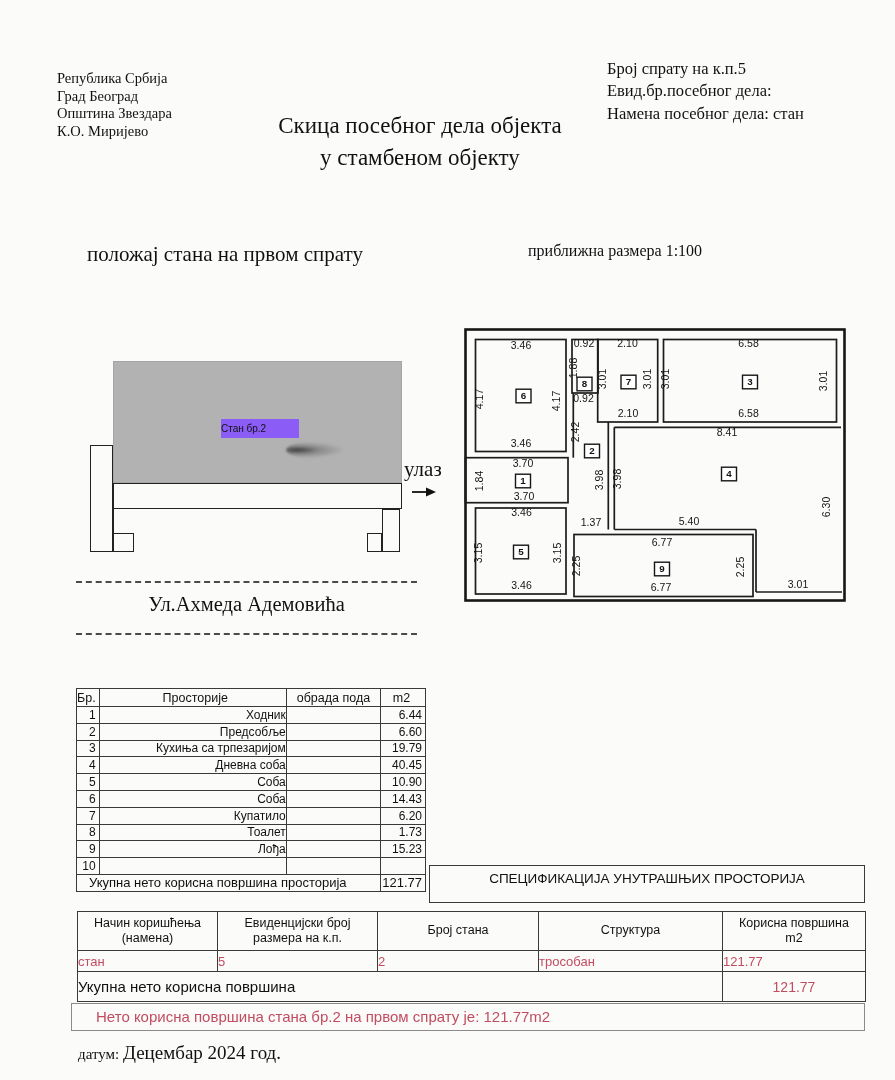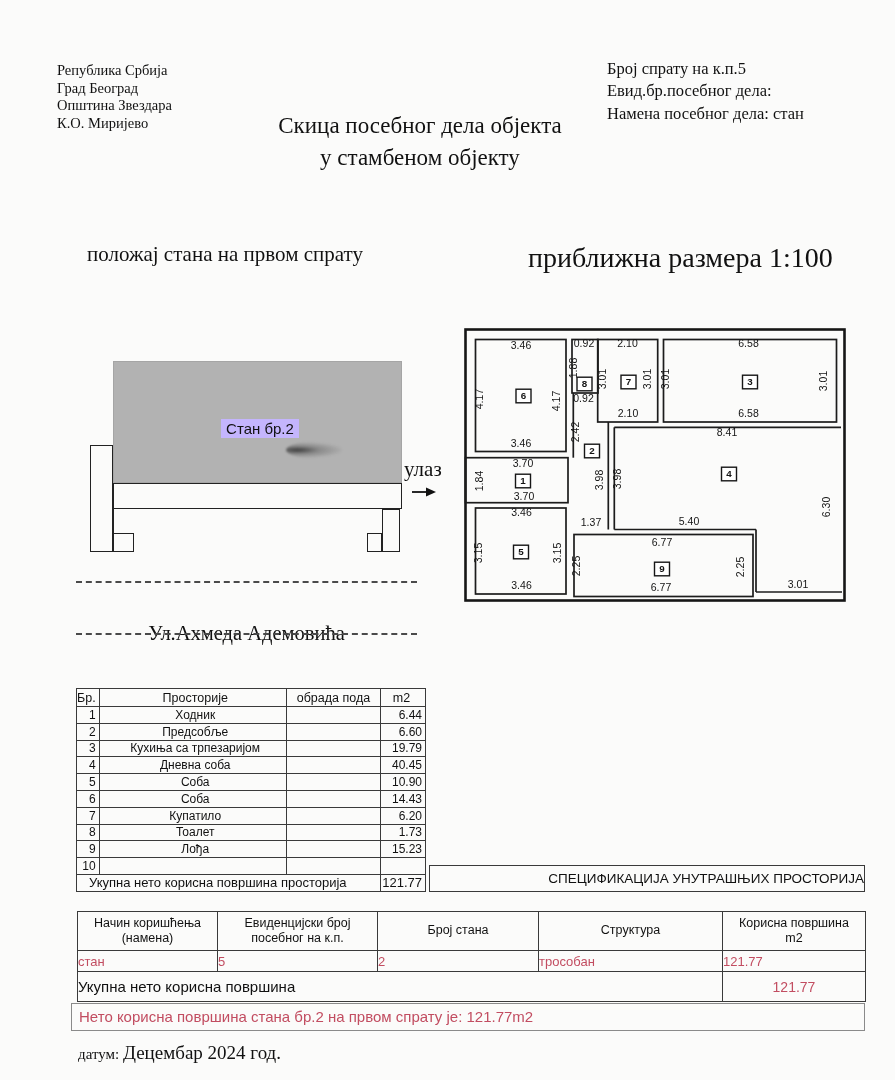--- a/index.html
+++ b/index.html
@@ -1,75 +1,75 @@
 <!DOCTYPE html>
 <html><head>
 <meta charset="utf-8">
 <style>
   html,body{margin:0;padding:0;}
   #page{position:relative;width:895px;height:1080px;background:#fbfbfa;overflow:hidden;
         font-family:"Liberation Serif", serif;color:#111;}
   .abs{position:absolute;}
   
-  .authority{left:57px;top:62px;font-size:14.5px;line-height:17.6px;}
+  .authority{left:57px;top:70px;font-size:14.5px;line-height:17.6px;}
   .doc-title{left:225px;top:110px;width:390px;text-align:center;font-size:23px;line-height:32px;}
   .meta{left:607px;top:58px;font-size:16.5px;line-height:22.4px;}
   .sub-left{left:87px;top:242px;font-size:21px;font-family:Liberation Serif, serif;}
-  .sub-right{left:528px;top:242px;font-size:28px;}
+  .sub-right{left:528px;top:242px;font-size:16px;}
   
   #posmap{left:88px;top:358px;width:320px;height:200px;}
   #posmap .pm{position:absolute;box-sizing:border-box;}
   .gray-block{left:24.7px;top:3px;width:289.6px;height:122.3px;background:#b2b2b2;border:1px solid #a5a5a5;}
-  .apt-label{left:133px;top:61px;width:78px;height:19px;background:#c4b5fd;text-align:center;
-             font-family:"Liberation Sans",sans-serif;font-size:15px;line-height:19px;}
+  .apt-label{left:133px;top:61px;width:78px;height:19px;background:#8b5cf6;
+             font-family:"Liberation Sans",sans-serif;font-size:10px;line-height:19px;}
   .smudge{left:198px;top:84px;width:56px;height:16px;background:radial-gradient(ellipse at 20% 50%, rgba(40,40,40,.85), rgba(90,90,90,.45) 35%, rgba(150,150,150,0) 75%);filter:blur(1px);border-radius:50%;}
   .outl{border:1.6px solid #222;background:transparent;}
   .strip{left:24.7px;top:125.3px;width:289.6px;height:25.7px;}
   .ltall{left:2px;top:87px;width:22.7px;height:106.7px;}
   .lsq{left:24.7px;top:174.7px;width:21.6px;height:19px;}
   .rsq{left:278.7px;top:174.7px;width:15.6px;height:19px;}
   .rtall{left:294.3px;top:151px;width:17.7px;height:42.7px;}
   .lconn{left:24.7px;top:151px;width:0px;height:24px;border-left:1.6px solid #222;}
   .ulaz{left:404px;top:457px;font-size:21px;}
   .ulaz-arrow{left:411px;top:484px;}
   .dash{width:341px;border-top:2px dashed #4a4a4a;height:0;}
   .dash1{left:76px;top:581px;}
   .dash2{left:76px;top:633px;}
-  .street{left:76px;top:622px;width:341px;text-align:center;font-size:20.5px;}
+  .street{left:76px;top:593px;width:341px;text-align:center;font-size:20.5px;}
   
   #plan{left:463px;top:327px;}
   #plan .w{fill:none;stroke:#1c1c1c;stroke-width:1.7px;}
   #plan .w-outer{fill:none;stroke:#161616;stroke-width:2.6px;}
   #plan text{font-family:"Liberation Sans",sans-serif;font-size:10.5px;fill:#141414;}
   #plan text.rnum{font-size:9.8px;font-weight:bold;}
   #plan rect.nbox{fill:#fff;stroke:#161616;stroke-width:1.4px;}
   
   table{border-collapse:collapse;font-family:"Liberation Sans",sans-serif;padding-left:18px;}
   td,th{border:1px solid #3a3a3a;padding:0;font-weight:normal;}
   #rooms-table{left:76px;top:688px;}
   #rooms-table table{width:350px;font-size:12px;}
   #rooms-table th{height:17px;font-size:12.5px;}
   #rooms-table td{height:15.8px;}
   .c-num{width:18.5px;text-align:right;padding-right:3px;}
-  .c-name{width:191.5px;text-align:center;padding-left:5px;}
+  .c-name{width:191.5px;text-align:right;padding-left:5px;}
   .c-floor{width:98px;}
   .c-m2{width:41px;text-align:right;padding-right:3px;}
   .rooms-foot td{font-size:13px;height:16.5px;}
   .rooms-foot .lbl{text-align:left;padding-left:12px;}
-  #spec-title{left:429px;top:865px;width:436px;height:27px;border:1px solid #3a3a3a;box-sizing:border-box;
-              font-family:"Liberation Sans",sans-serif;font-size:13.5px;text-align:right;line-height:25px;}
+  #spec-title{left:429px;top:865px;width:436px;height:38px;border:1px solid #3a3a3a;box-sizing:border-box;
+              font-family:"Liberation Sans",sans-serif;font-size:13.5px;text-align:center;line-height:25px;}
   #spec-table{left:77px;top:911px;}
   #spec-table table{width:788px;table-layout:fixed;}
   #spec-table th{height:38px;font-size:12.5px;line-height:15.5px;text-align:center;}
   #spec-table td.val{height:20px;font-size:13px;}
   #spec-table .total-lbl{height:29px;font-size:15px;text-align:left;padding-right:14px;}
   #spec-table .total-val{font-size:14px;text-align:center;}
   .pink{color:#c24d61;}
   #red-note{left:71px;top:1003px;width:794px;height:28px;border:1px solid #8a8a8a;box-sizing:border-box;}
-  #red-note .t{font-family:"Liberation Sans",sans-serif;font-size:15px;padding:4px 0 0 7px;}
+  #red-note .t{font-family:"Liberation Sans",sans-serif;font-size:15px;padding:4px 0 0 7px;margin-left:17px;}
   #date-line{left:78px;top:1042px;font-size:15px;text-align:center;}
   #date-line .big{font-size:19px;}
 </style>
 </head>
 <body>
 
 <div id="page">
 
   <div class="abs authority">
     <div>Република Србија</div>
@@ -285,21 +285,21 @@
           <col style="width:143px">
       </colgroup>
       <thead>
           <tr id="spec-head-row">
             <th>
               <div>Начин коришћења</div>
               <div>(намена)</div>
             </th>
             <th>
               <div>Евиденцијски број</div>
-              <div>посебног на к.п.</div>
+              <div>размера на к.п.</div>
             </th>
             <th>
               <div>Број стана</div>
             </th>
             <th>
               <div>Структура</div>
             </th>
             <th>
               <div>Корисна површина</div>
               <div>m2</div>

